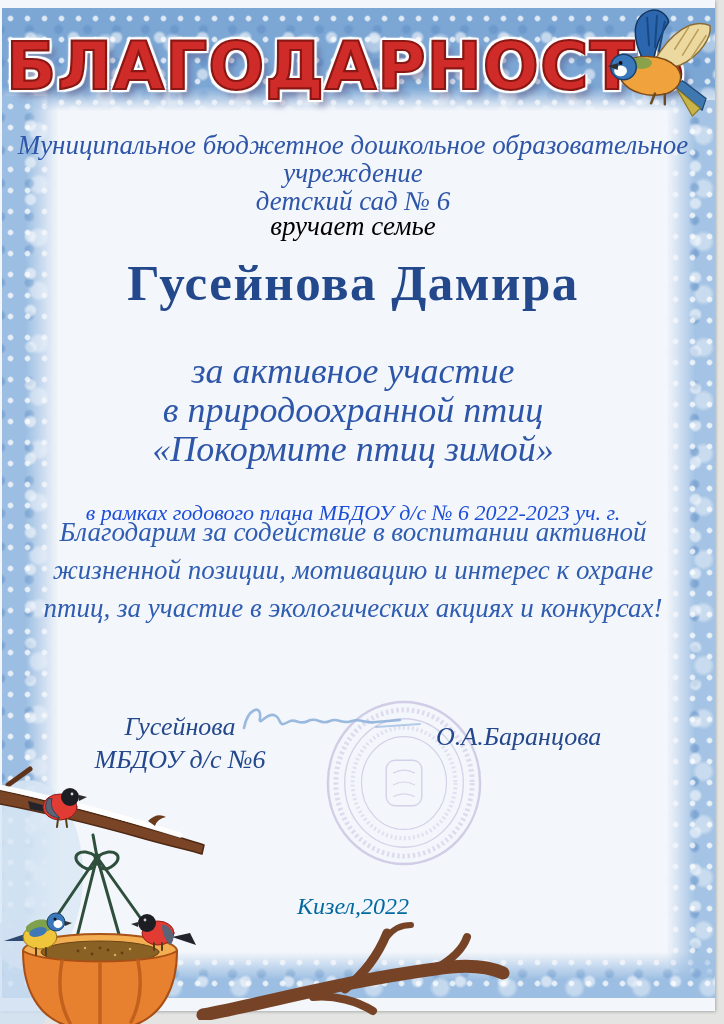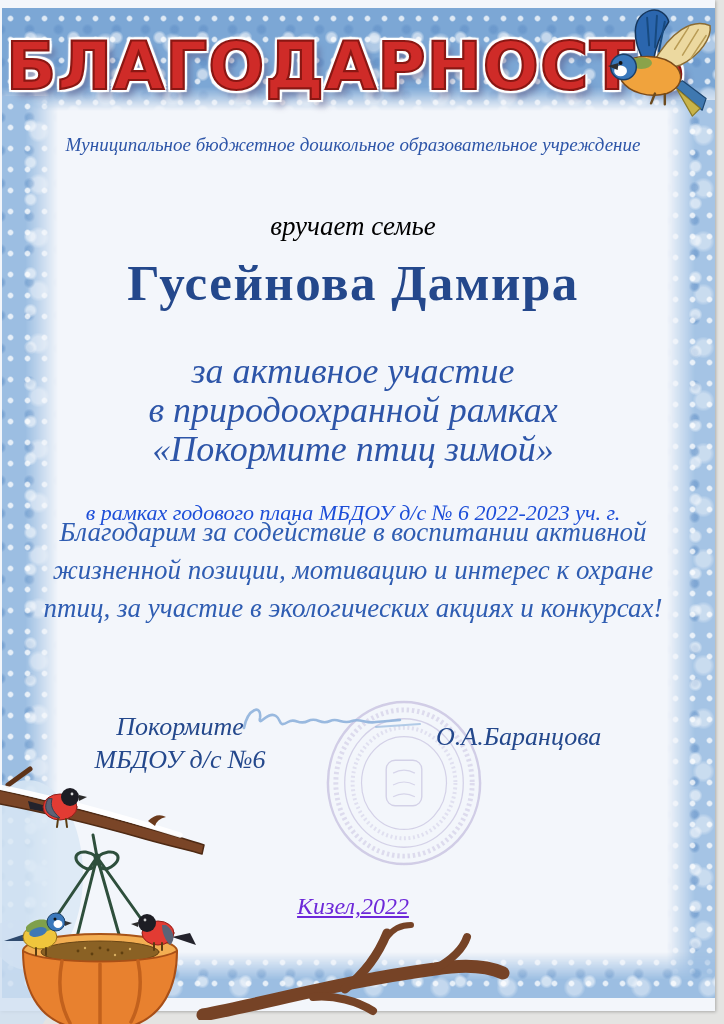--- a/index.html
+++ b/index.html
@@ -33,30 +33,30 @@
   .ctr{left:0;width:706px;text-align:center;}
 
   .title{top:22px;left:6px;width:644px;text-align:center;
     font-family:"DejaVu Sans","Liberation Sans",sans-serif;font-weight:800;
     font-size:66px;line-height:90px;letter-spacing:1px;color:#cf2b28;
     -webkit-text-stroke:2.2px #8a1713;
     text-shadow:0 0 3px #fff,0 0 5px #fff,3px 0 1px #fff,-3px 0 1px #fff,
       0 3px 1px #fff,0 -3px 1px #fff,3px 3px 1px #fff,-3px -3px 1px #fff,
       -3px 3px 1px #fff,3px -3px 1px #fff,6px 7px 7px rgba(70,50,95,.4);}
 
-  .org{top:131px;font-style:italic;font-size:19px;line-height:28px;color:#2d55a8;}
+  .org{top:131px;font-style:italic;font-size:27px;line-height:28px;color:#2d55a8;}
   .presents{top:211px;font-style:italic;font-size:27px;color:#000000;}
   .recipient{top:254px;font-size:51px;letter-spacing:1.5px;color:#24488c;font-weight:600;}
   .reason{top:352px;font-style:italic;font-size:36px;line-height:39px;color:#2d55a8;}
   .plan{top:500px;font-style:italic;font-size:22px;color:#1d4ed8;}
   .gratitude{top:513px;font-style:italic;font-size:27px;line-height:38px;color:#2f5db2;}
 
   .sig-role{top:710px;left:80px;width:200px;text-align:center;font-style:italic;font-size:26px;line-height:33px;color:#24488c;}
   .sig-name{top:714px;left:436px;font-style:italic;font-size:26px;color:#24488c;margin-top:8px;}
-  .place{top:893px;font-style:italic;font-size:24px;color:#6d28d9;text-decoration:underline;}
+  .place{top:893px;font-style:italic;font-size:24px;color:#0369a1;}
 
   .scribble{left:238px;top:694px;width:200px;height:55px;}
   .stamp{left:320px;top:694px;width:168px;height:178px;filter:blur(.5px);opacity:.85;}
   .bird-top{left:588px;top:6px;width:132px;height:118px;}
   .feeder{left:0;top:755px;width:330px;height:270px;}
   .branch2{left:195px;top:915px;width:320px;height:105px;}
 </style>
 </head>
 <body>
 
@@ -83,29 +83,30 @@
         <circle cx="34" cy="62" r="13" fill="#3a78bb" stroke="#1c3f66" stroke-width="1.5"></circle>
         <ellipse cx="31" cy="66" rx="6.5" ry="5.5" fill="#fff"></ellipse>
         <circle cx="31" cy="58" r="2" fill="#111"></circle>
         <path d="M18,61 L29,58 L28,65 Z" fill="#2f2f2f"></path>
         <path d="M66,89 l-4,10 M76,90 l0,10" stroke="#6b4a1f" stroke-width="2.5" fill="none"></path>
       </g>
     </svg>
 
     <div class="abs ctr org">
       <div>Муниципальное бюджетное дошкольное образовательное учреждение</div>
+      <div>детский сад № 6</div>
     </div>
 
     <div class="abs ctr presents">вручает семье</div>
 
     <div class="abs ctr recipient">Гусейнова Дамира</div>
 
     <div class="abs ctr reason">
       <div>за активное участие</div>
-      <div>в природоохранной рамках</div>
+      <div>в природоохранной птиц</div>
       <div>«Покормите птиц зимой»</div>
     </div>
 
     <div class="abs ctr plan">в рамках годового плана МБДОУ д/с № 6 2022-2023 уч. г.</div>
 
     <div class="abs ctr gratitude">
       <div>Благодарим за содействие в воспитании активной</div>
       <div>жизненной позиции,  мотивацию и интерес к охране</div>
       <div>птиц, за участие в экологических акциях и конкурсах!</div>
     </div>
@@ -123,21 +124,21 @@
     </svg>
 
     <svg class="abs scribble" viewBox="0 0 200 55">
       <g fill="none" stroke="#8fb3dc" stroke-linecap="round">
         <path d="M6,34 C10,14 24,10 22,24 C20,34 30,16 38,22 C44,26 40,34 50,28 C58,23 60,32 70,27 C80,22 82,32 92,27 C100,23 104,31 114,27 C122,24 128,30 138,28 L162,26" stroke-width="2.6" opacity=".9"></path>
         <path d="M138,33 L182,30" stroke-width="2" opacity=".65"></path>
       </g>
     </svg>
 
     <div class="abs sig-role">
-      <div>Покормите</div>
+      <div>Гусейнова</div>
       <div>МБДОУ д/с №6</div>
     </div>
 
     <div class="abs sig-name">О.А.Баранцова</div>
 
     <svg class="abs feeder" viewBox="0 0 330 270">
       <g stroke-linecap="round" stroke-linejoin="round">
         <ellipse cx="28" cy="120" rx="55" ry="95" fill="#d9e7f5" opacity=".85"></ellipse>
         <ellipse cx="14" cy="225" rx="42" ry="60" fill="#cfe0f1" opacity=".8"></ellipse>
         <path d="M-6,34 C40,44 100,60 150,74 C175,81 192,86 204,90 L202,99 C188,95 170,91 145,84 C95,70 38,56 -6,48 Z" fill="#7a4527" stroke="#4e2a14" stroke-width="1.5"></path>

